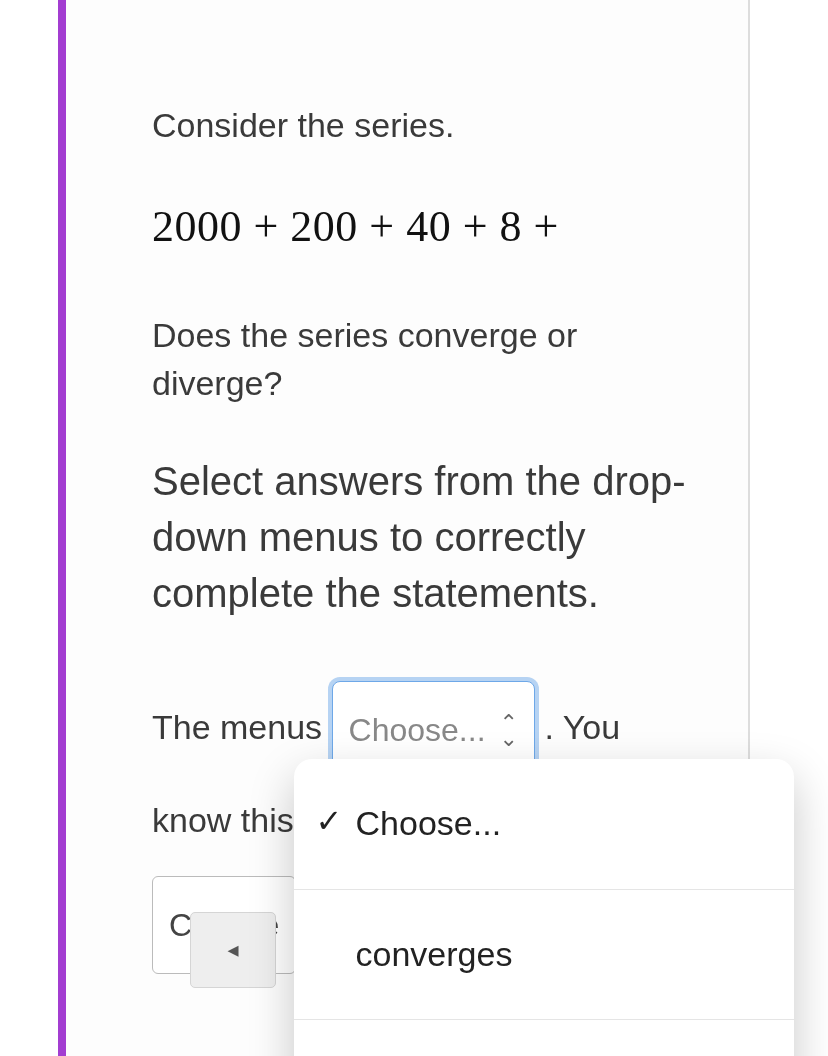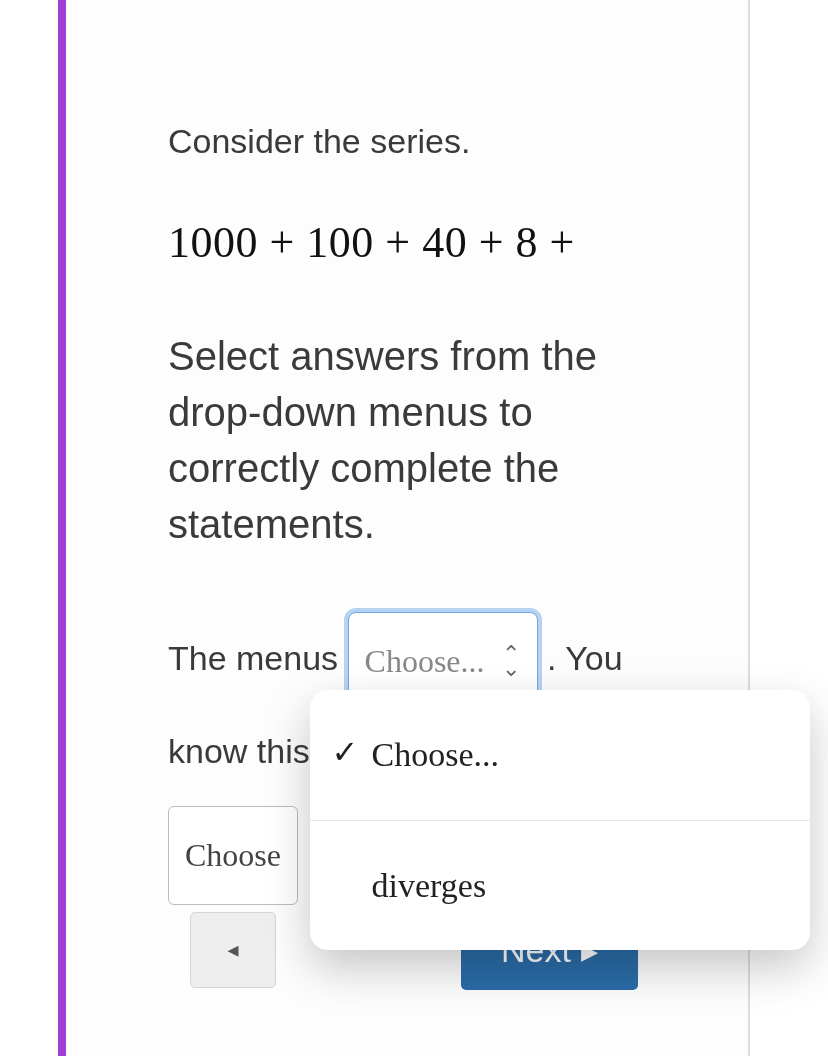--- a/index.html
+++ b/index.html
@@ -14,21 +14,21 @@
   }
   .outer {
     position: absolute;
     left: 58px;
     top: 0;
     width: 692px;
     height: 1056px;
     background: #fdfdfd;
     border-left: 8px solid #a33dd1;
     border-right: 2px solid #ddd;
-    padding: 16px;
+    padding: 0;
   }
   .inner {
     padding: 100px 48px 20px 86px;
   }
   .prompt-text {
     font-size: 34px;
     color: #3a3a3a;
     line-height: 1.5;
     margin-bottom: 40px;
   }
@@ -54,21 +54,20 @@
   .answer-line {
     font-size: 34px;
     color: #3a3a3a;
     line-height: 2.4;
     display: block;
   }
   .select-wrap {
     display: inline-block;
     vertical-align: middle;
     position: relative;
-    font-family: Liberation Serif, serif;
   }
   .select-btn {
     display: inline-flex;
     align-items: center;
     border: 1px solid #bbb;
     border-radius: 6px;
     padding: 10px 16px;
     font-size: 32px;
     color: #888;
     background: #fff;
@@ -158,37 +157,39 @@
   }
 </style>
 </head>
 <body>
 
 <div class="outer">
   <div class="inner">
 
     <div class="prompt-text">Consider the series.</div>
 
-    <div class="math-expr">1000 + 100 + 40 + 8 +</div>
-
+    <div class="math-expr">2000 + 200 + 40 + 8 +</div>
+
+    <div class="question-text">Does the series converge or diverge?</div>
 
     <div class="instruction-text">Select answers from the drop-down menus to correctly complete the statements.</div>
 
     <div class="answer-line">
       <span>The menus</span>
       <span class="select-wrap">
         <span class="select-btn focused">
           <span class="select-label">Choose...</span>
           <span class="updown">
             <span>⌃</span>
               <span>⌄</span>
           </span>
         </span>
         <div class="dropdown">
           <div class="dropdown-item checked">Choose...</div>
+          <div class="dropdown-item">converges</div>
           <div class="dropdown-item">diverges</div>
         </div>
       </span>
       <span>. You</span>
       <br>
       <span>know this</span>
       <br>
       <span class="select-wrap" style="margin-top:14px; display:inline-block;">
         <span class="select-btn second">
           <span class="select-label">Choose</span>

